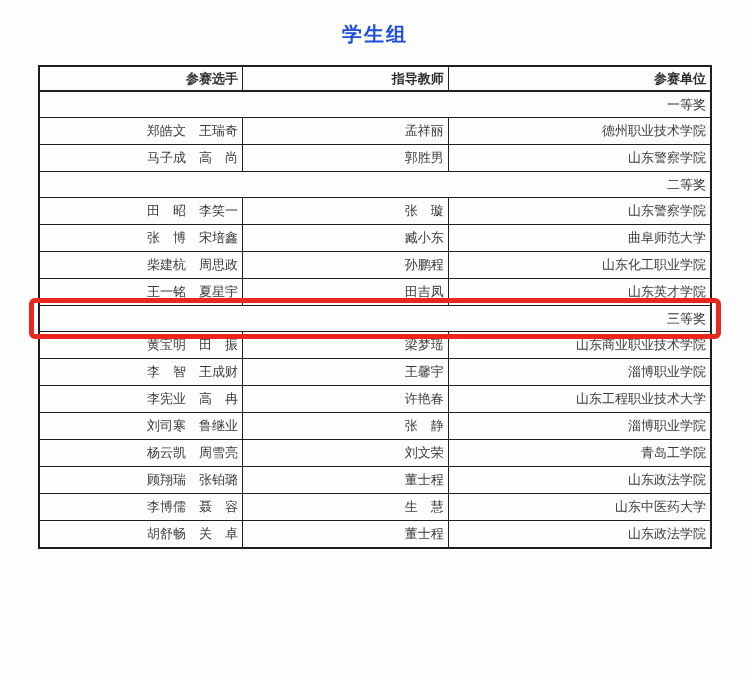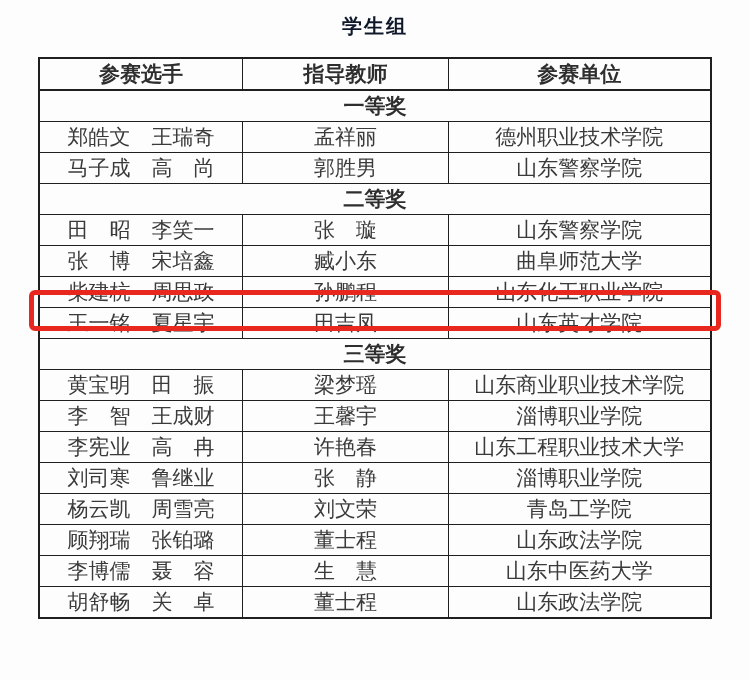--- a/index.html
+++ b/index.html
@@ -8,54 +8,54 @@
     background:#fdfdfd;
     font-family:"Liberation Serif","DejaVu Serif",serif;
     color:#3a3a3a;
     overflow:hidden;
   }
   .title{
     text-align:center;
     font-size:20px;
     font-weight:bold;
     letter-spacing:2px;
-    color:#0f172a;
-    margin:4px;
+    color:#1d4ed8;
+    margin:12px;
     padding-top:9px;
   }
   .table-wrap{
     position:relative;
     width:674px;
     margin-left:38px;
     margin-top:17px;
   }
   table{
     width:100%;
     border-collapse:collapse;
     table-layout:fixed;
     border:2px solid #1f1f1f;
   }
   th,td{
     border:1px solid #1f1f1f;
-    text-align:center;
-    font-size:21px;
+    text-align:right;
+    font-size:13px;
     height:24px;
     padding:1px 4px;
     overflow:hidden;
     white-space:nowrap;
     color:#3a3a3a;
   }
   thead th{
     font-weight:bold;
     color:#2e2e2e;
     height:21px;
     border-bottom:2px solid #1f1f1f;
   }
   td.award-cell{
-    font-weight:bold;
+    font-weight:normal;
     color:#2e2e2e;
     height:23px;
   }
   #highlight-box{
     position:absolute;
     border-style:solid;
     border-width:5px;
     border-radius:6px;
     pointer-events:none;
   }

